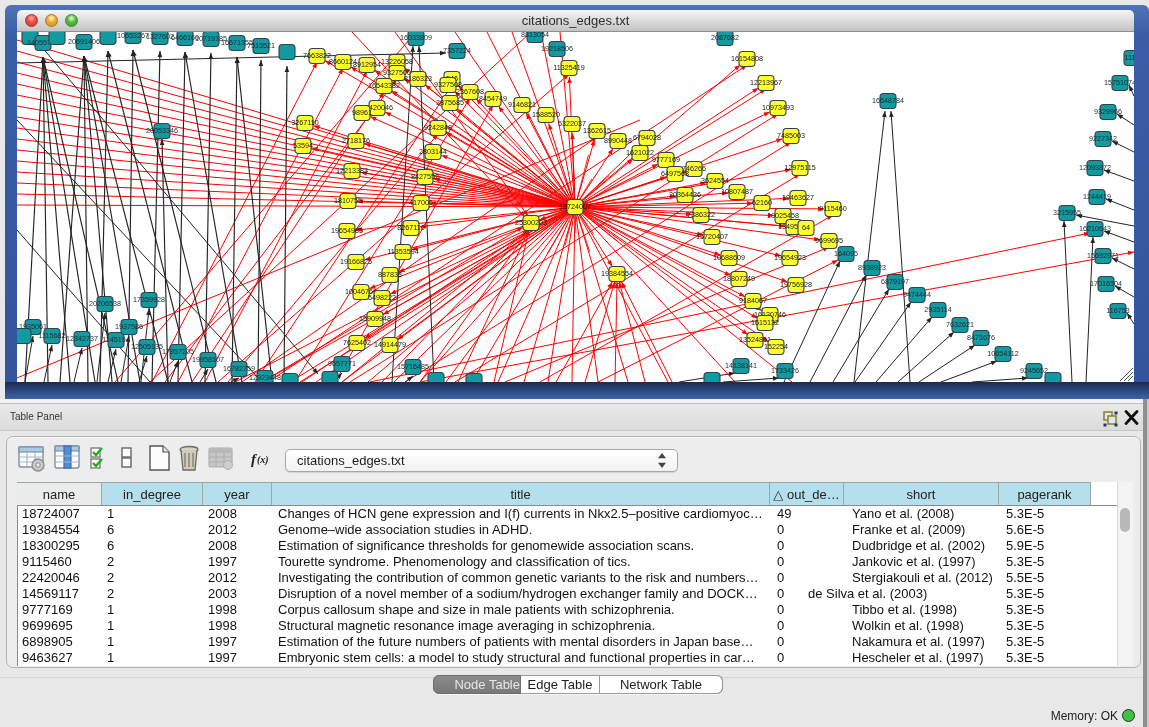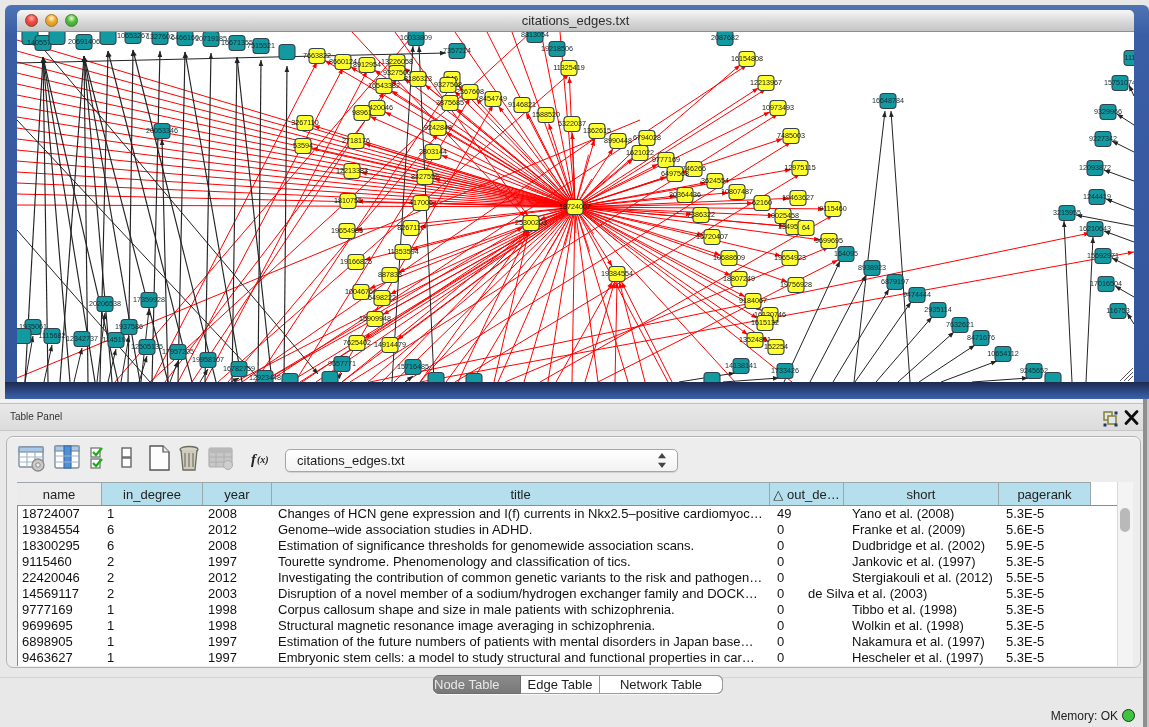--- a/index.html
+++ b/index.html
@@ -808,21 +808,21 @@
     <div style="position:absolute;left:22px;top:554px;width:78px;height:16px;overflow:hidden;white-space:nowrap">9115460</div>
     <div style="position:absolute;left:107px;top:554px;width:94px;height:16px;overflow:hidden;white-space:nowrap">2</div>
     <div style="position:absolute;left:208px;top:554px;width:62px;height:16px;overflow:hidden;white-space:nowrap">1997</div>
     <div style="position:absolute;left:278px;top:554px;width:490px;height:16px;overflow:hidden;white-space:nowrap">Tourette syndrome. Phenomenology and classification of tics.</div>
     <div style="position:absolute;left:777px;top:554px;width:65px;height:16px;overflow:hidden;white-space:nowrap">0</div>
     <div style="position:absolute;left:852px;top:554px;width:145px;height:16px;overflow:hidden;white-space:nowrap">Jankovic et al. (1997)</div>
     <div style="position:absolute;left:1006px;top:554px;width:83px;height:16px;overflow:hidden;white-space:nowrap">5.3E-5</div>
     <div style="position:absolute;left:22px;top:570px;width:78px;height:16px;overflow:hidden;white-space:nowrap">22420046</div>
     <div style="position:absolute;left:107px;top:570px;width:94px;height:16px;overflow:hidden;white-space:nowrap">2</div>
     <div style="position:absolute;left:208px;top:570px;width:62px;height:16px;overflow:hidden;white-space:nowrap">2012</div>
-    <div style="position:absolute;left:278px;top:570px;width:490px;height:16px;overflow:hidden;white-space:nowrap">Investigating the contribution of common genetic variants to the risk and pathogen…</div>
+    <div style="position:absolute;left:278px;top:570px;width:490px;height:16px;overflow:hidden;white-space:nowrap">Investigating the contribution of common genetic variants to the risk and numbers…</div>
     <div style="position:absolute;left:777px;top:570px;width:65px;height:16px;overflow:hidden;white-space:nowrap">0</div>
     <div style="position:absolute;left:852px;top:570px;width:145px;height:16px;overflow:hidden;white-space:nowrap">Stergiakouli et al. (2012)</div>
     <div style="position:absolute;left:1006px;top:570px;width:83px;height:16px;overflow:hidden;white-space:nowrap">5.5E-5</div>
     <div style="position:absolute;left:22px;top:586px;width:78px;height:16px;overflow:hidden;white-space:nowrap">14569117</div>
     <div style="position:absolute;left:107px;top:586px;width:94px;height:16px;overflow:hidden;white-space:nowrap">2</div>
     <div style="position:absolute;left:208px;top:586px;width:62px;height:16px;overflow:hidden;white-space:nowrap">2003</div>
     <div style="position:absolute;left:278px;top:586px;width:490px;height:16px;overflow:hidden;white-space:nowrap">Disruption of a novel member of a sodium/hydrogen exchanger family and DOCK…</div>
     <div style="position:absolute;left:777px;top:586px;width:65px;height:16px;overflow:hidden;white-space:nowrap">0</div>
     <div style="position:absolute;left:808px;top:586px;width:145px;height:16px;overflow:hidden;white-space:nowrap">de Silva et al. (2003)</div>
     <div style="position:absolute;left:1006px;top:586px;width:83px;height:16px;overflow:hidden;white-space:nowrap">5.3E-5</div>
@@ -854,20 +854,20 @@
     <div style="position:absolute;left:777px;top:650px;width:65px;height:16px;overflow:hidden;white-space:nowrap">0</div>
     <div style="position:absolute;left:852px;top:650px;width:145px;height:16px;overflow:hidden;white-space:nowrap">Hescheler et al. (1997)</div>
     <div style="position:absolute;left:1006px;top:650px;width:83px;height:16px;overflow:hidden;white-space:nowrap">5.3E-5</div>
   </div>
 
 <div class="abs" style="left:1117px;top:482px;width:16px;height:184px;background:#f4f4f4;border-left:1px solid #d8d8d8"></div>
 <div class="abs" style="left:1120px;top:508px;width:10px;height:24px;background:#b9b9b9;border-radius:5px"></div>
 
 <div class="abs" style="left:0;top:677px;width:1149px;height:1px;background:#d4d4d4"></div>
 <div class="abs" style="left:433px;top:675px;width:290px;height:19px;background:#fff;border:1px solid #9b9b9b;border-radius:6px;box-shadow:0 1px 0 rgba(255,255,255,.7)"></div>
-<div class="abs" style="left:433px;top:675px;width:88px;height:19px;background:linear-gradient(#8b8b8b,#787878);border-radius:6px 0 0 6px;border:1px solid #6e6e6e;text-align:left;line-height:18px;font-size:13px;color:#e8e8e8">Node Table</div>
+<div class="abs" style="left:433px;top:675px;width:88px;height:19px;background:linear-gradient(#8b8b8b,#787878);border-radius:6px 0 0 6px;border:1px solid #6e6e6e;text-align:right;line-height:18px;font-size:13px;color:#e8e8e8">Node Table</div>
 <div class="abs" style="left:521px;top:675px;width:79px;height:19px;border:1px solid #9b9b9b;border-left:none;text-align:center;line-height:18px;font-size:13px;color:#1d1d1d">Edge Table</div>
 <div class="abs" style="left:600px;top:675px;width:123px;height:19px;border:1px solid #9b9b9b;border-left:none;border-radius:0 6px 6px 0;text-align:center;line-height:18px;font-size:13px;color:#1d1d1d">Network Table</div>
 
 <div class="abs" style="left:1046px;top:709px;width:72px;height:16px;text-align:right;font-size:12px;color:#222">Memory: OK</div>
 <div class="abs" style="left:1122px;top:709px;width:13px;height:13px;border-radius:50%;background:#3ec43e;border:1.5px solid #2b2b2b"></div>
 
 <div class="abs" style="left:1143px;top:399px;width:4px;height:328px;background:#8f8f8f"></div>
 <div class="abs" style="left:1147px;top:399px;width:2px;height:328px;background:#c9c9c9"></div>
 </body></html>

